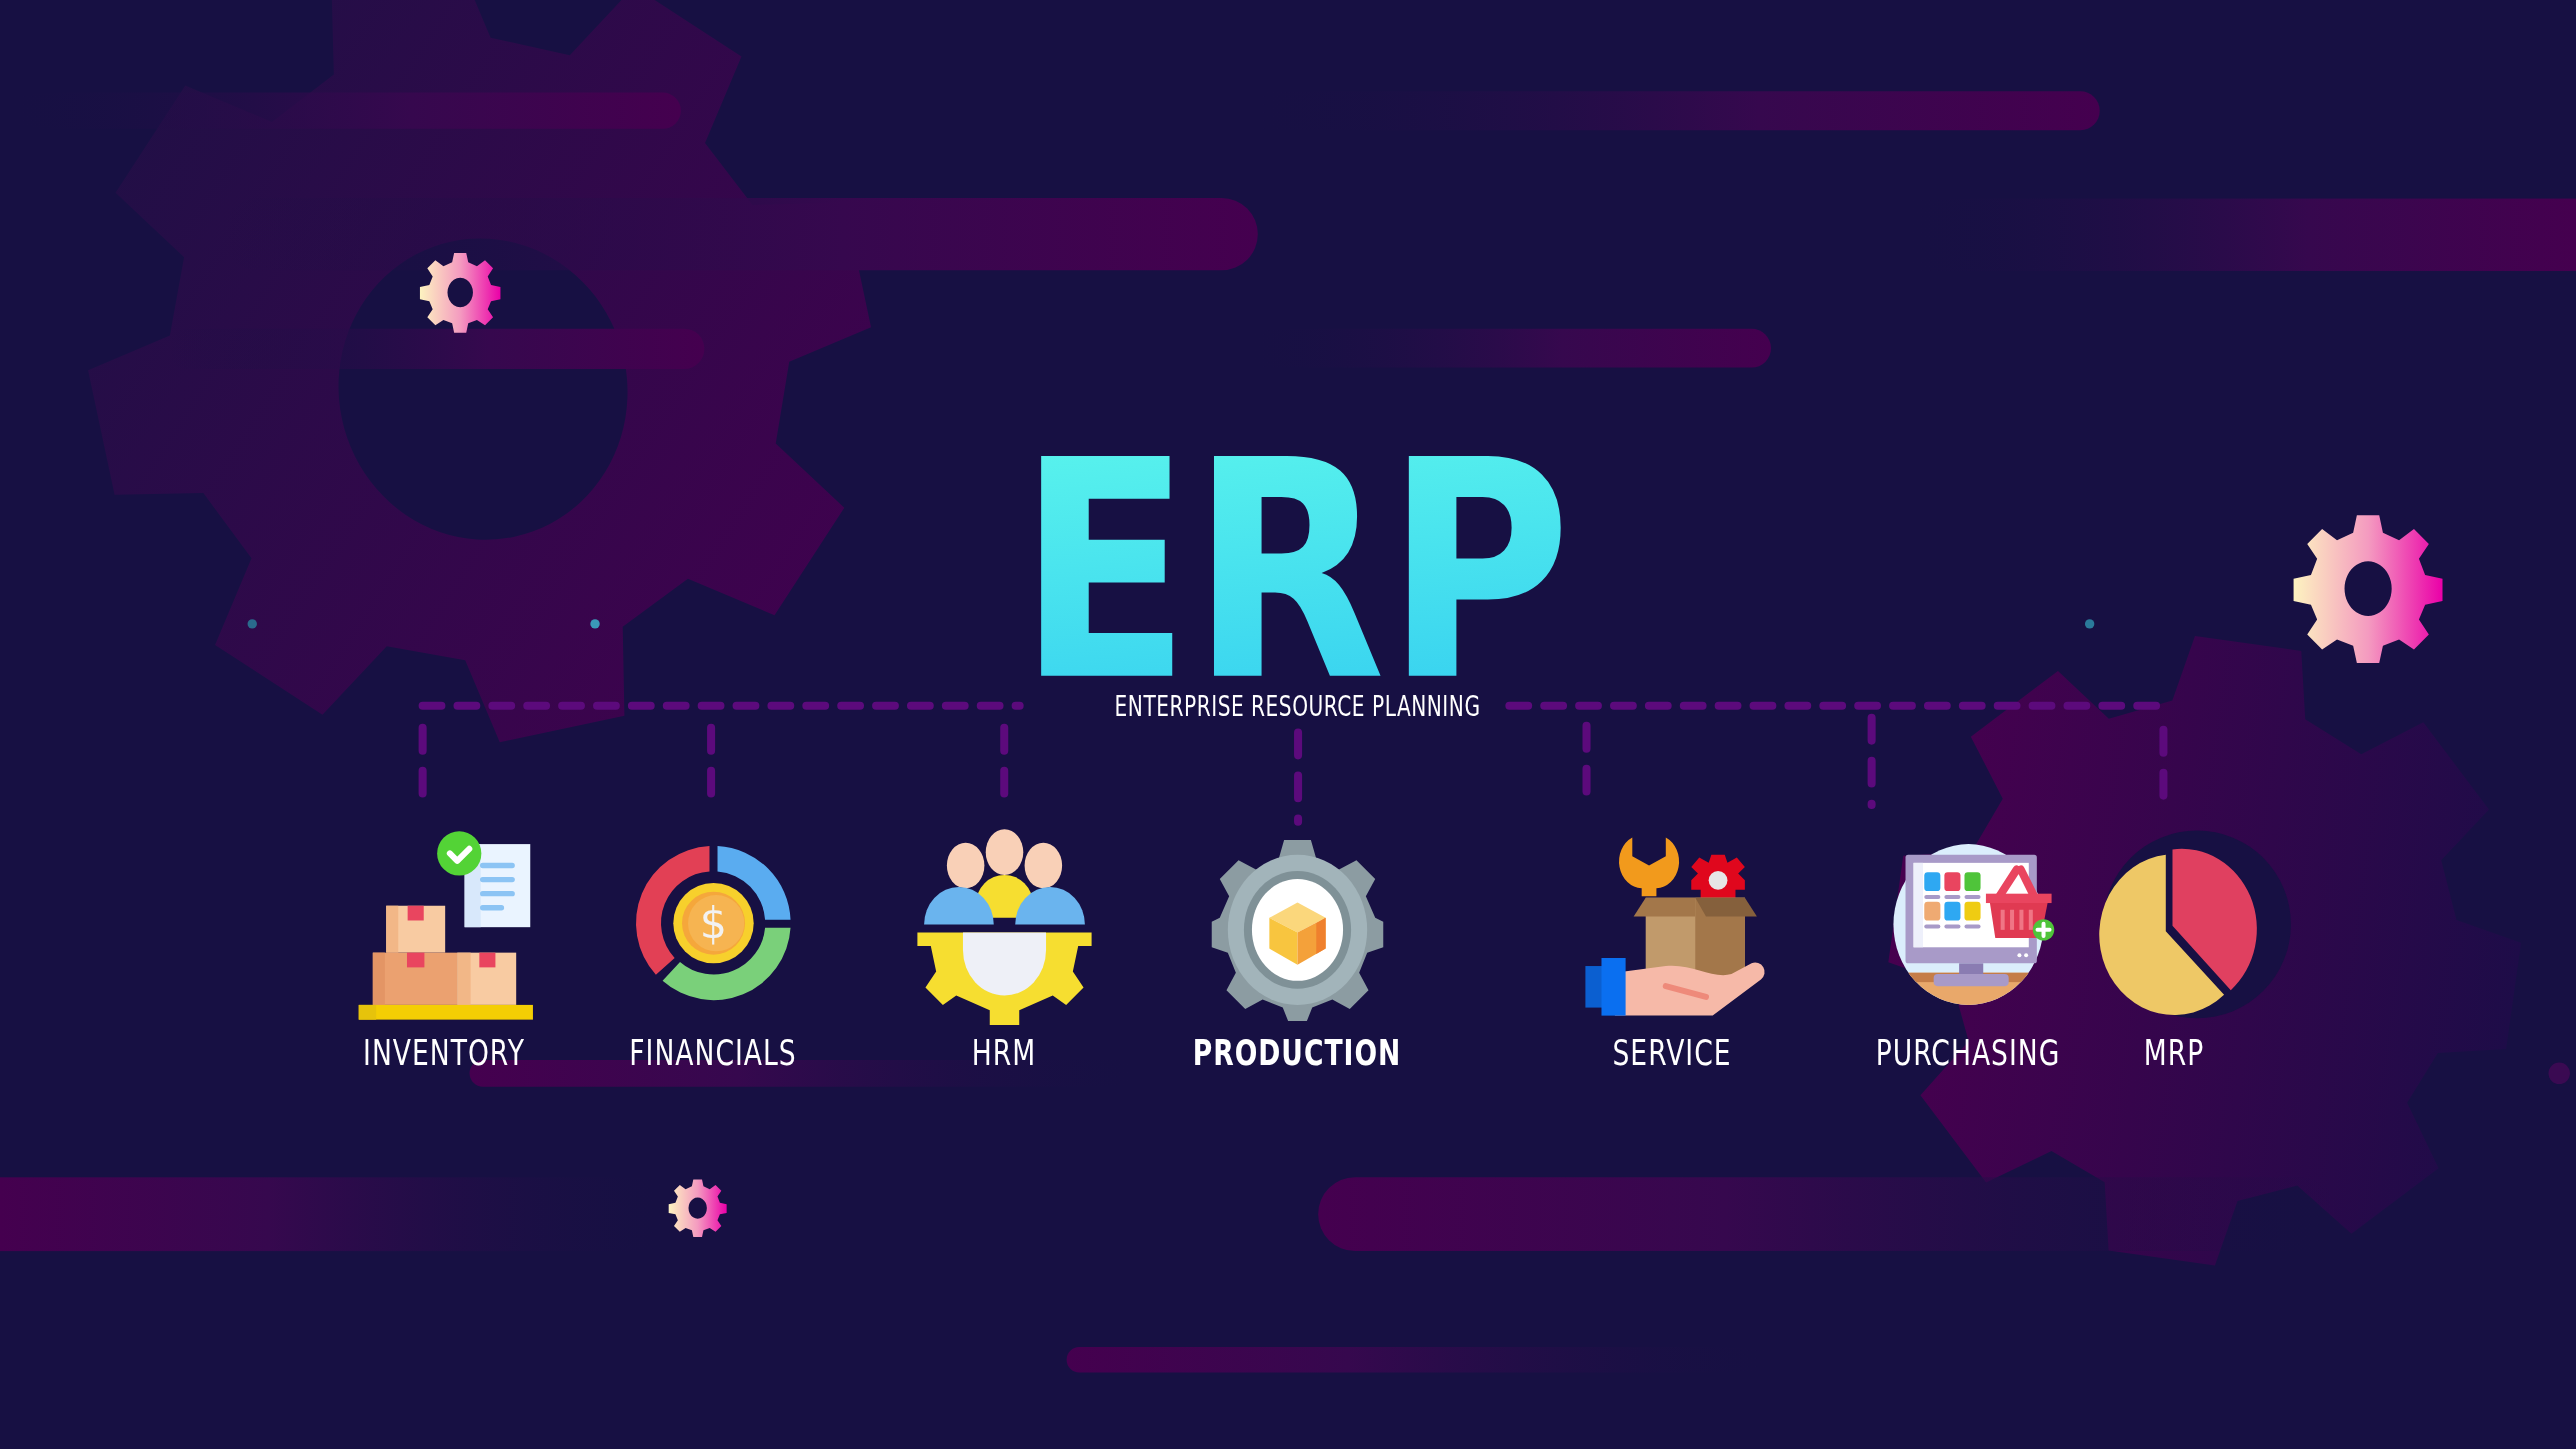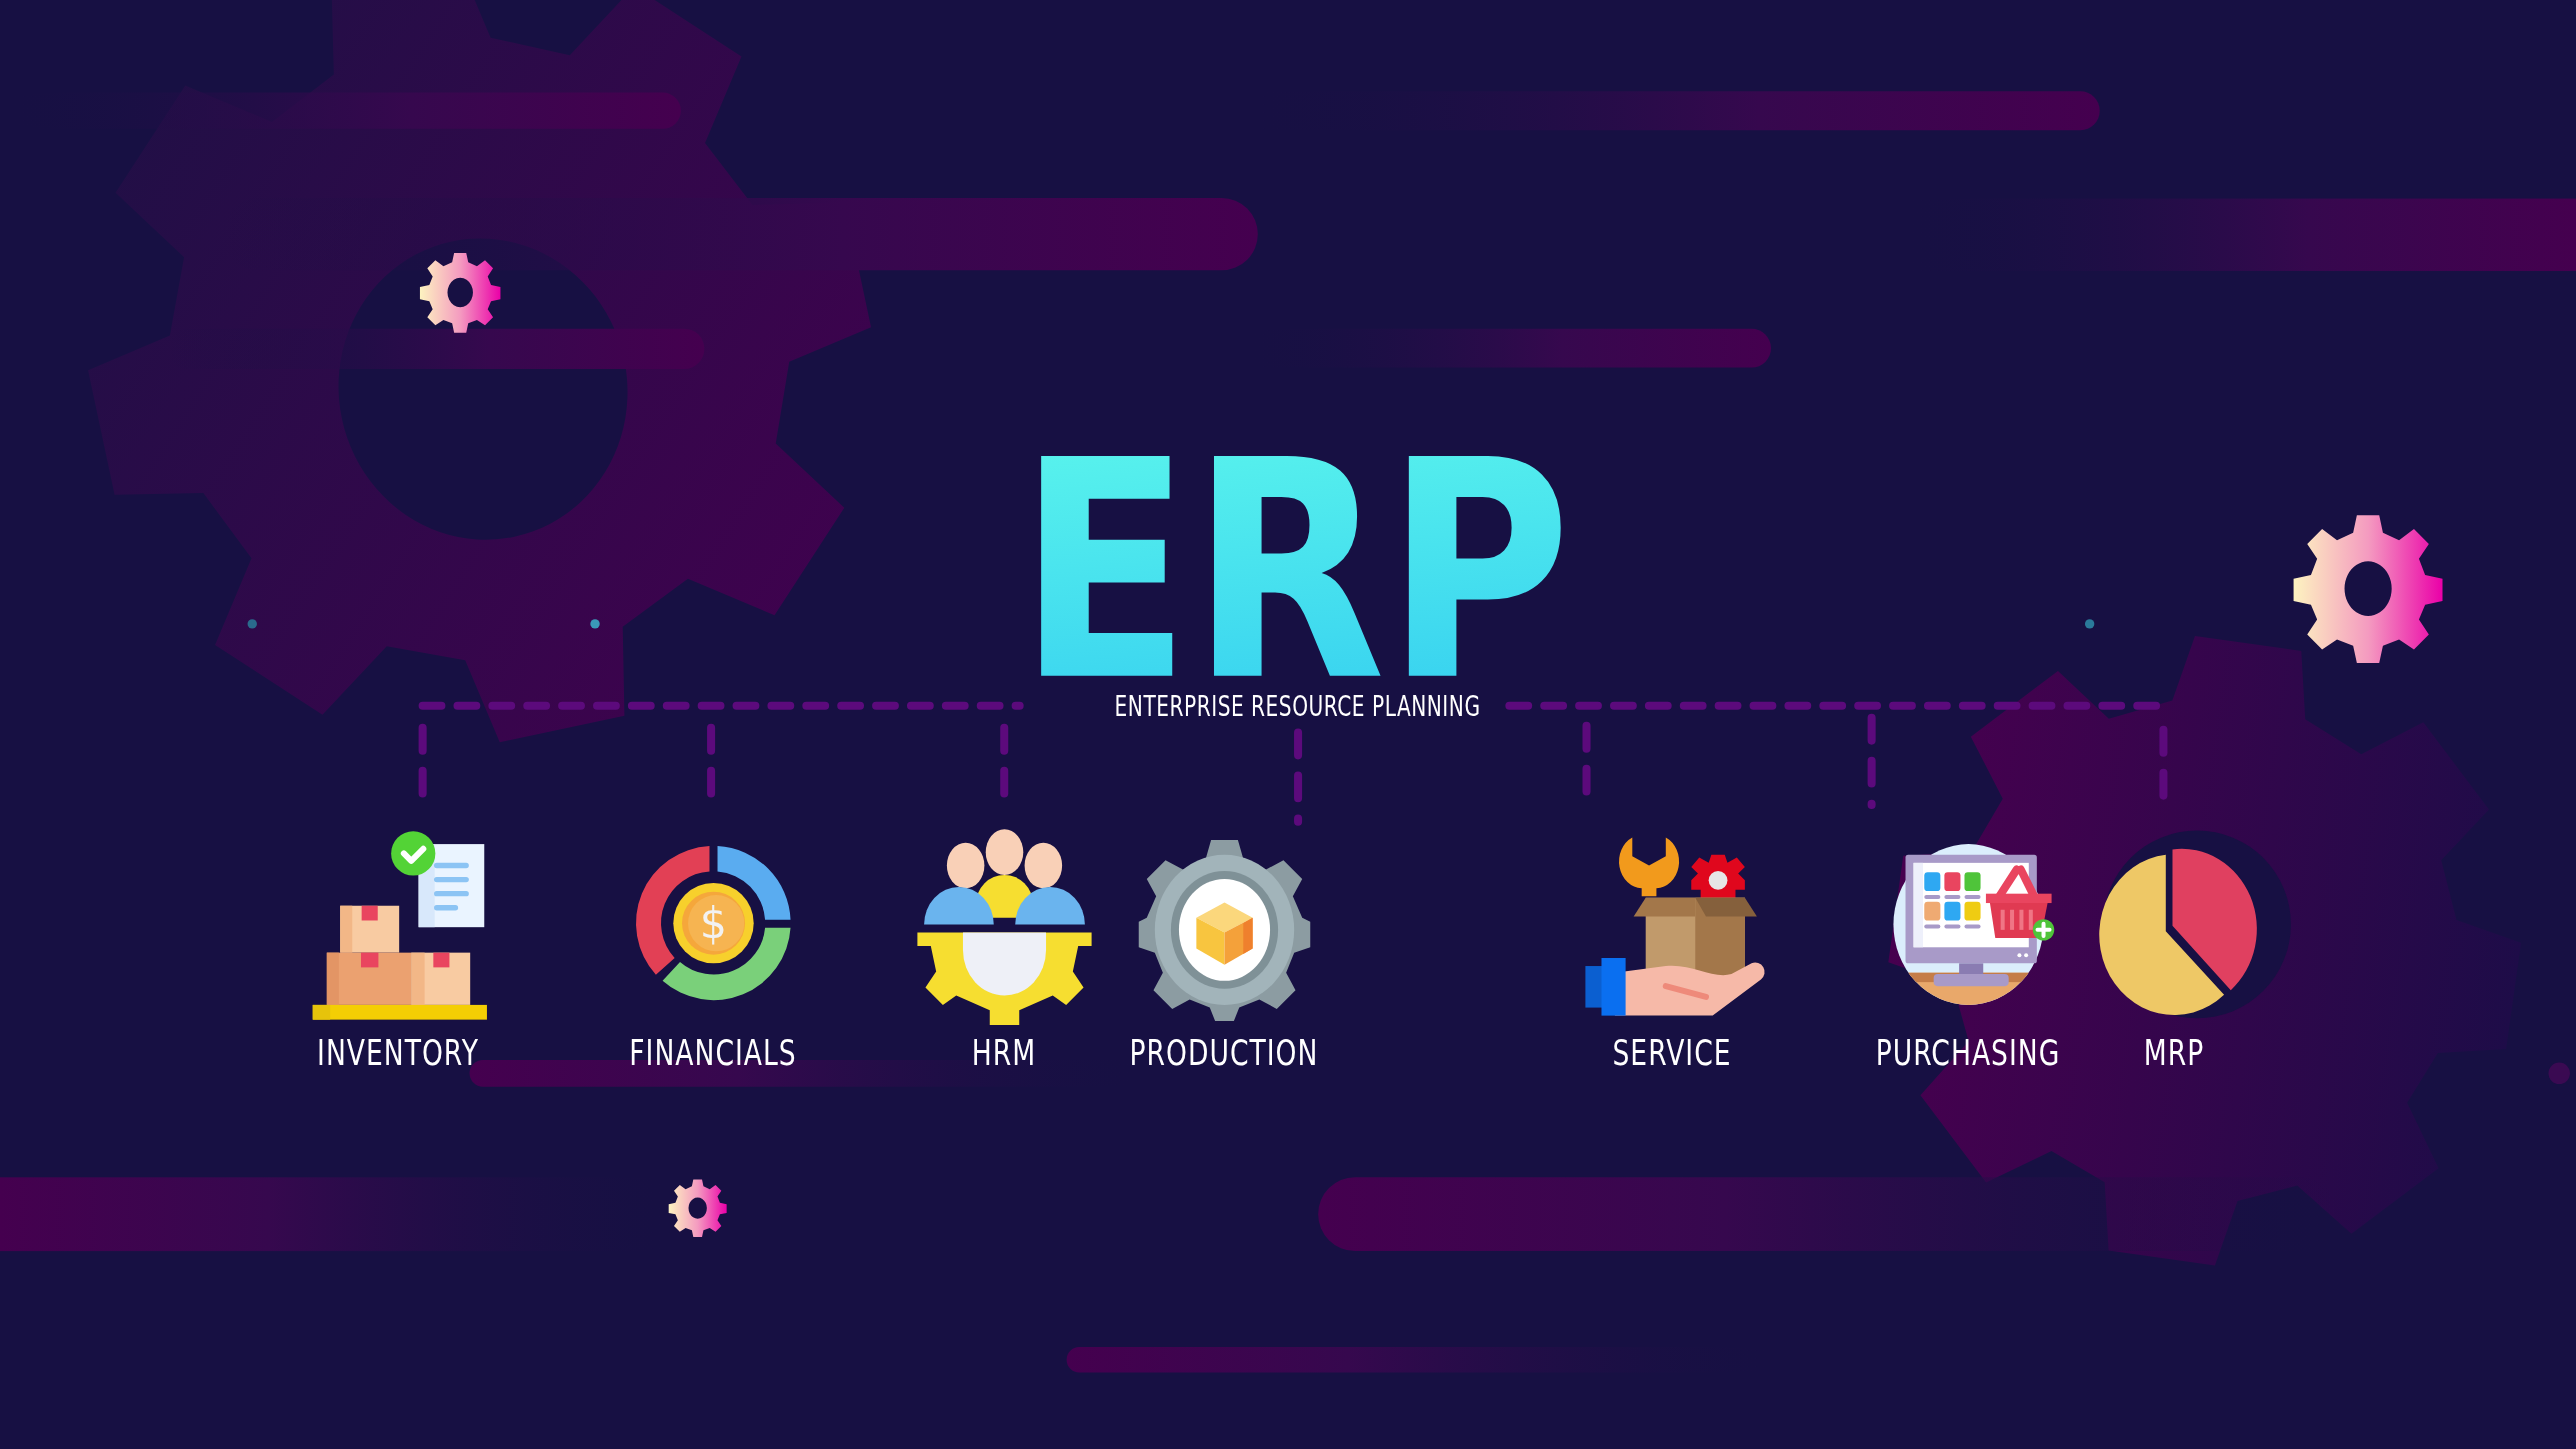--- a/index.html
+++ b/index.html
@@ -120,21 +120,21 @@
       <linearGradient id="titleGrad" x1="0" y1="0" x2="0.15" y2="1">
         <stop offset="0" stop-color="#5ef8ec"></stop>
         <stop offset="1" stop-color="#36d0f0"></stop>
       </linearGradient>
     </defs>
     <text x="430" y="398" text-anchor="middle" font-family="DejaVu Sans, sans-serif" font-weight="bold" font-size="450" fill="url(#titleGrad)" textLength="825" lengthAdjust="spacingAndGlyphs">ERP</text>
   </svg>
 </div>
 <div class="subtitle">ENTERPRISE RESOURCE PLANNING</div>
 
-<div class="module" style="left:398px;">
+<div class="module" style="left:444px;">
   <svg class="icon" viewBox="0 0 300 300">
     <rect x="180" y="30" width="98" height="124" fill="#eaf4ff"></rect>
     <rect x="180" y="30" width="24" height="124" fill="#d8e8fb"></rect>
     <rect x="203" y="58" width="52" height="8" rx="4" fill="#8cc4f4"></rect>
     <rect x="203" y="79" width="52" height="8" rx="4" fill="#8cc4f4"></rect>
     <rect x="203" y="100" width="52" height="8" rx="4" fill="#8cc4f4"></rect>
     <rect x="203" y="121" width="36" height="8" rx="4" fill="#8cc4f4"></rect>
     <circle cx="172" cy="44" r="33" fill="#53d336"></circle>
     <path d="M158 44 L169 55 L187 37" stroke="#fff" stroke-width="9" fill="none" stroke-linecap="round" stroke-linejoin="round"></path>
     <rect x="63" y="122" width="88" height="70" fill="#f8cba2"></rect>
@@ -174,21 +174,21 @@
     <ellipse cx="208" cy="62" rx="28" ry="34" fill="#f9d0b7"></ellipse>
     <path d="M108 118 A 42 42 0 0 1 192 118 L 192 140 L 108 140 Z" fill="#f6de30"></path>
     <path d="M30 150 A 52 56 0 0 1 134 150 Z" fill="#6ab4ee"></path>
     <path d="M166 150 A 52 56 0 0 1 270 150 Z" fill="#6ab4ee"></path>
     <path d="M20 162 L 280 162 L 280 182 L 260 182 L 252 220 L 268 244 L 242 270 L 222 256 L 172 278 L 172 300 L 128 300 L 128 278 L 78 256 L 58 270 L 32 244 L 48 220 L 40 182 L 20 182 Z" fill="#f6de30"></path>
     <path d="M88 162 L 212 162 L 212 188 A 62 68 0 0 1 88 188 Z" fill="#eef0f7"></path>
   </svg>
   <div class="label">HRM</div>
 </div>
 
-<div class="module" style="left:1224px;">
+<div class="module" style="left:1297px;font-weight:bold;">
   <svg class="icon" viewBox="0 0 300 300">
     <g transform="translate(150,152)">
       <path fill="#8c9ca2" d="M -20 -128 L 20 -128 L 28 -100 L 62 -84 L 88 -98 L 116 -70 L 102 -44 L 116 -12 L 128 -6 L 128 32 L 104 40 L 92 70 L 106 96 L 78 124 L 52 110 L 22 122 L 14 142 L -14 142 L -22 122 L -52 110 L -78 124 L -106 96 L -92 70 L -104 40 L -128 32 L -128 -6 L -116 -12 L -102 -44 L -116 -70 L -88 -98 L -62 -84 L -28 -100 Z"></path>
       <ellipse cx="0" cy="6" rx="104" ry="112" fill="#a2b4ba"></ellipse>
       <ellipse cx="0" cy="6" rx="80" ry="88" fill="#7f9197"></ellipse>
       <ellipse cx="0" cy="6" rx="68" ry="76" fill="#ffffff"></ellipse>
       <path d="M0 -35 L 42 -12 L 0 10 L -42 -12 Z" fill="#fbd77c"></path>
       <path d="M -42 -12 L 0 10 L 0 58 L -42 34 Z" fill="#f8c53f"></path>
       <path d="M 42 -12 L 0 10 L 0 58 L 42 34 Z" fill="#f4a13a"></path>
       <path d="M 42 -12 L 28 -4 L 28 42 L 42 34 Z" fill="#ef802d"></path>

